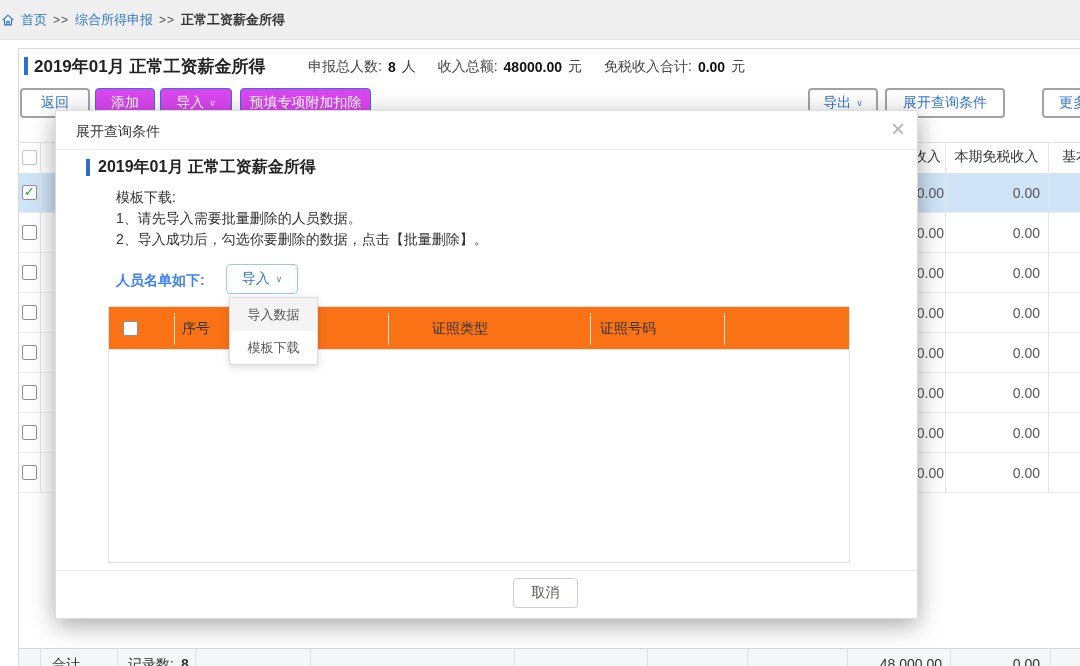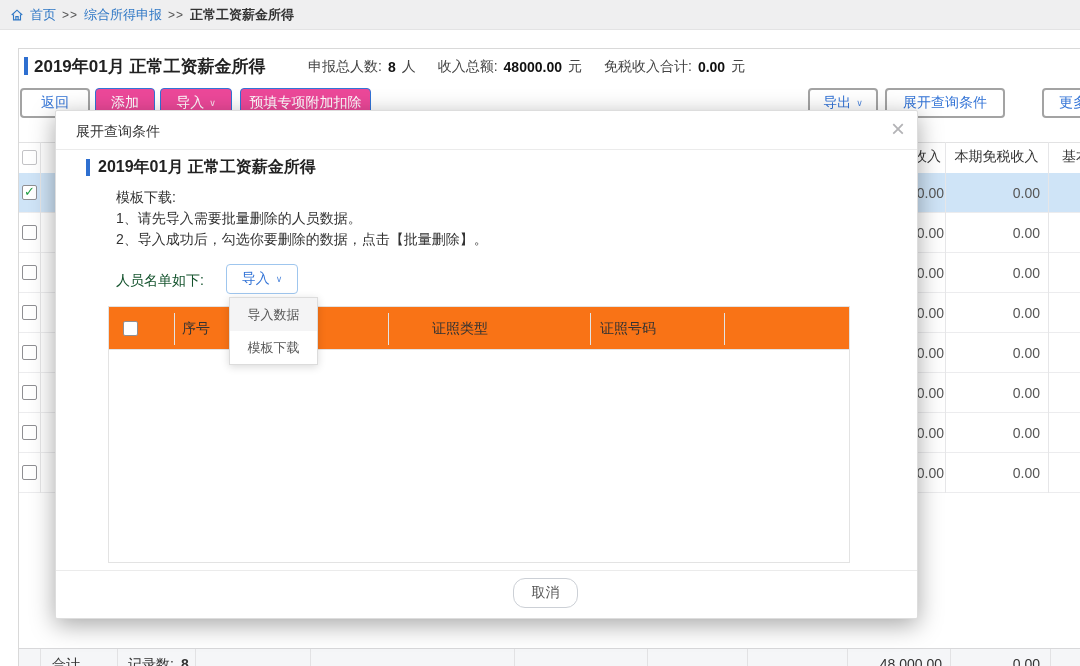--- a/index.html
+++ b/index.html
@@ -4,40 +4,40 @@
 <style>
   * { margin:0; padding:0; box-sizing:border-box; }
   body { background:#fff; }
   .screen {
     position:relative; width:1080px; height:666px; overflow:hidden;
     background:#fff; font-family:"Liberation Sans","DejaVu Sans",sans-serif;
     font-size:14px; color:#333;
   }
 
   
-  .topbar { position:absolute; left:0; top:0; width:1080px; height:30px;
+  .topbar { position:absolute; left:0; top:0; width:1080px; height:40px;
     background:#efeff0; border-bottom:1px solid #e3e3e4;
-    display:flex; align-items:center; padding-left:10px; gap:6px; font-size:13px; }
+    display:flex; align-items:center; padding-left:1px; gap:6px; font-size:13px; }
   .crumb-link { color:#2e77c5; cursor:pointer; }
   .crumb-sep { color:#555; font-size:12px; letter-spacing:1px; }
   .crumb-current { color:#333; font-weight:bold; }
 
   
   .card-border-top { position:absolute; left:18px; top:48px; width:1062px; height:0; border-top:1px solid #d9d9d9; }
   .card-border-left { position:absolute; left:18px; top:48px; width:0; height:618px; border-left:1px solid #d9d9d9; }
 
   .title-bar { position:absolute; left:24px; top:57px; width:4px; height:18px; background:#2e6fd0; }
   .page-title { position:absolute; left:34px; top:55px; font-size:17px; font-weight:bold; color:#222; }
   .stats { position:absolute; left:308px; top:58px; display:flex; align-items:center; gap:6px; font-size:14px; color:#444; }
   .stats .val { font-weight:bold; color:#111; }
   .stats .gap { width:10px; }
 
   .btn { position:absolute; height:30px; border-radius:4px; font-size:14px;
     display:flex; align-items:center; justify-content:center; gap:5px; cursor:pointer; white-space:nowrap; }
-  .btn-primary { background:#ec4899; color:#fff; border:1px solid #3273d6; }
+  .btn-primary { background:#d946ef; color:#fff; border:1px solid #3273d6; }
   .btn-outline { background:#fff; color:#3273d6; border:2px solid #a3a3a3;font-family:Liberation Serif, serif; }
   .caret { font-size:9px; line-height:1; color:inherit; opacity:.85; }
 
   
   .bg-th-border-top { position:absolute; left:19px; top:142px; width:1061px; border-top:1px solid #e2e2e3; }
   .bg-th-border-bot { position:absolute; left:19px; top:175px; width:1061px; border-top:1px solid #e2e2e3; }
   .vline { position:absolute; width:0; border-left:1px solid #e6e6e8; }
   .bg-header-cell { position:absolute; top:148px; color:#333; font-size:14px; }
   .bg-row { position:absolute; left:19px; width:1061px; height:40px; border-bottom:1px solid #ececee; background:#fff; }
   .bg-row.selected { background:#cfe4f7; }
@@ -55,41 +55,41 @@
 
   
   .modal { position:absolute; left:55px; top:110px; width:863px; height:509px; background:#fff;
     border:1px solid #ddd; border-radius:2px; box-shadow:0 6px 24px rgba(0,0,0,.35); z-index:10; }
   .modal-title { position:absolute; left:20px; top:12px; font-size:14px; color:#333; }
   .modal-head-line { position:absolute; left:0; top:38px; width:100%; border-top:1px solid #ebebeb; }
   .modal-close { position:absolute; right:12px; top:4px; font-size:24px; color:#b3b3b6; cursor:pointer; line-height:1.2; }
   .m-section-bar { position:absolute; left:30px; top:48px; width:4px; height:17px; background:#2e6fd0; }
   .m-section-title { position:absolute; left:42px; top:46px; font-size:16px; font-weight:bold; color:#222; }
   .m-tip { position:absolute; left:60px; font-size:14px; color:#333; }
-  .m-roster-label { position:absolute; left:60px; top:161px; font-size:14px; color:#14532d; }
+  .m-roster-label { position:absolute; left:60px; top:161px; font-size:14px; color:#3b82f6;font-weight:bold; }
   .m-import-btn { position:absolute; left:170px; top:153px; width:72px; height:30px; background:#fff;
     border:1px solid #9fc6ee; border-radius:4px; color:#3273d6; font-size:14px;
     display:flex; align-items:center; justify-content:center; gap:6px; cursor:pointer; }
   .m-table-header { position:absolute; left:52px; top:195px; width:742px; height:44px;
     background:#f97316; border:1px solid #e3e3e3; }
   .m-th { position:absolute; top:13px; font-size:14px; color:#333; }
   .m-th-line { position:absolute; top:6px; height:32px; border-left:1px solid #e3e3e3; }
   .m-table-body { position:absolute; left:52px; top:239px; width:742px; height:213px;
     border-left:1px solid #e3e3e3; border-right:1px solid #e3e3e3; border-bottom:1px solid #e3e3e3; background:#fff; }
   .m-menu { position:absolute; left:173px; top:186px; width:89px; background:#fff;
     border:1px solid #dcdcdc; box-shadow:0 2px 8px rgba(0,0,0,.15); z-index:12; }
   .m-menu-item { height:33px; display:flex; align-items:center; justify-content:center;
     font-size:13px; color:#555; cursor:pointer; }
   .m-menu-item.hover { background:#f4f4f5; }
   .m-foot-line { position:absolute; left:0; top:459px; width:100%; border-top:1px solid #ebebeb; }
   .m-btn-del { position:absolute; left:335px; top:467px; width:100px; height:30px; background:#3273d6;
     border:1px solid #3273d6; border-radius:4px; color:#fff; font-size:14px;
     display:flex; align-items:center; justify-content:center; cursor:pointer; }
   .m-btn-cancel { position:absolute; left:457px; top:467px; width:65px; height:30px; background:#fff;
-    border:1px solid #ccd0d6; border-radius:12px; color:#555; font-size:14px;
+    border:1px solid #ccd0d6; border-radius:4px; color:#555; font-size:14px;
     display:flex; align-items:center; justify-content:center; cursor:pointer; }
   .home-svg { width:14px; height:14px; display:block; }
 </style>
 </head>
 <body>
 
 <div class="screen">
 
   <div class="topbar">
     <span>

